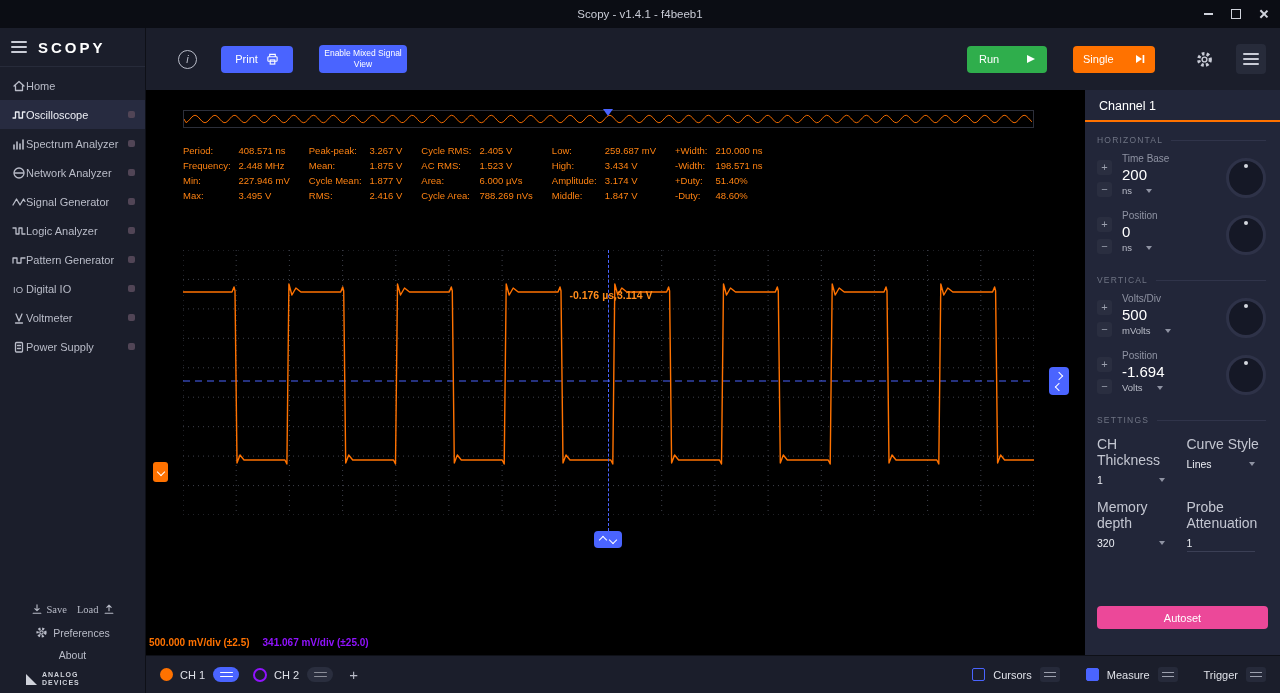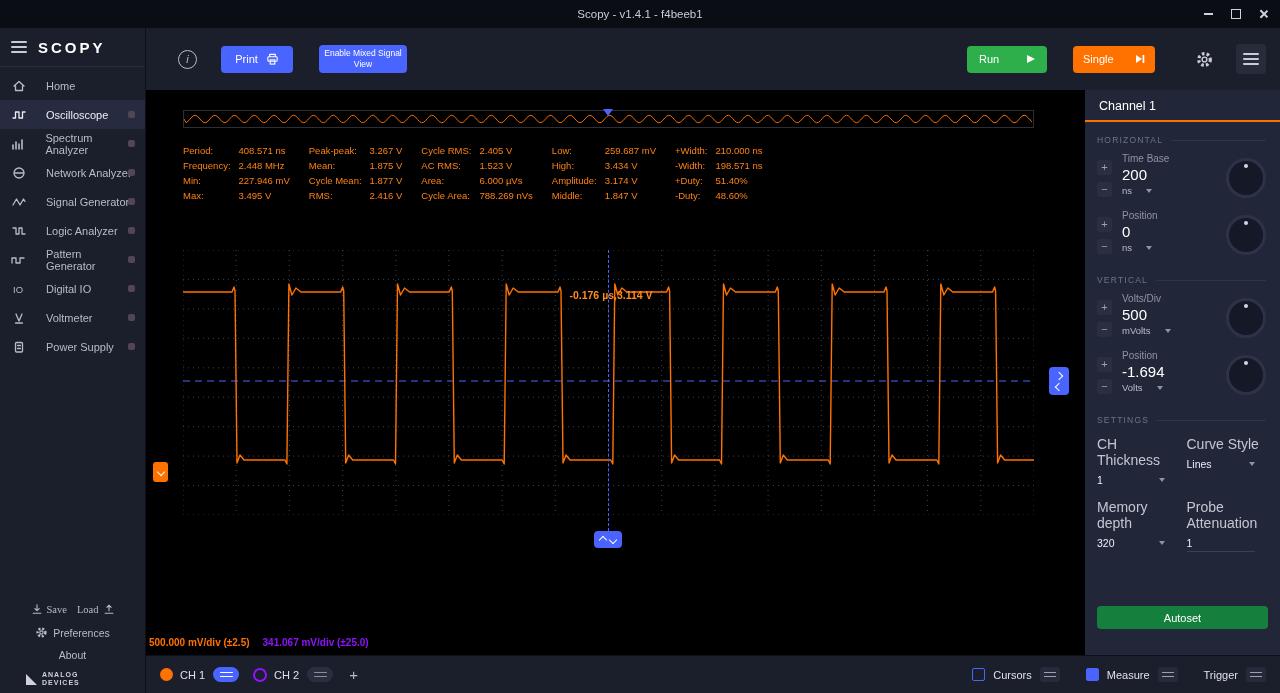--- a/index.html
+++ b/index.html
@@ -17,21 +17,21 @@
   .close-x::before{transform:rotate(45deg);}
   .close-x::after{transform:rotate(-45deg);}
 
   
   .sidebar{position:absolute;left:0;top:28px;width:145px;bottom:0;background:#1b1e2b;border-right:1px solid #0e1017;display:flex;flex-direction:column;}
   .logo-row{height:38px;display:flex;align-items:center;gap:11px;padding:0 11px;border-bottom:1px solid #272b3a;}
   .hamb{display:flex;flex-direction:column;gap:3px;width:16px;cursor:pointer;}
   .hamb i{display:block;height:2px;background:#c9ccd6;border-radius:1px;}
   .logo{color:#ffffff;font-weight:bold;letter-spacing:3px;font-size:15px;}
   .side-items{padding-top:4px;}
-  .side-item{height:29px;display:flex;align-items:center;gap:20px;padding:0 11px;color:#b9bcc8;font-size:11px;position:relative;cursor:pointer;}
+  .side-item{height:29px;display:flex;align-items:center;gap:0;padding:0 11px;color:#b9bcc8;font-size:11px;position:relative;cursor:pointer;}
   .side-item.active{background:#272b40;color:#eceef4;}
   .sicon{width:15px;display:flex;justify-content:center;align-items:center;}
   .led{position:absolute;right:10px;width:7px;height:7px;border-radius:2px;background:#514556;cursor:pointer;}
   .side-footer{margin-top:auto;padding:0 0 6px 0;font-size:10.5px;color:#b9bcc8;}
   .sf-saveload{display:flex;justify-content:center;gap:10px;align-items:center;margin-bottom:11px;font-family:Liberation Serif, serif;}
   .sf-item{display:flex;align-items:center;gap:4px;cursor:pointer;}
   .sf-pref{display:flex;justify-content:center;align-items:center;gap:5px;margin-bottom:10px;cursor:pointer;}
   .sf-about{text-align:center;margin-bottom:10px;cursor:pointer;}
   .brand{display:flex;align-items:center;gap:5px;padding-left:26px;}
   .brand-tri{width:0;height:0;border-bottom:11px solid #cfd2da;border-right:11px solid transparent;}
@@ -111,21 +111,21 @@
   .set-grid{display:grid;grid-template-columns:1fr 1fr;gap:13px 10px;padding:8px 14px 2px 12px;}
   .set-label{font-size:14px;color:#c3c6d1;margin-bottom:6px;}
   .dd{display:flex;align-items:center;justify-content:space-between;width:86%;font-size:10.5px;color:#eceef4;cursor:pointer;}
   .dd.input{border-bottom:1px solid #3b3f55;padding-bottom:2px;}
   .ac-row{display:flex;justify-content:space-between;align-items:center;padding:14px 14px 0 12px;}
   .ac-label{font-size:10px;color:#c3c6d1;line-height:13px;}
   .tgl{display:flex;gap:3px;}
   .tgl span{padding:3px 10px;border-radius:3px;font-size:10px;cursor:pointer;}
   .tgl .on{background:#1b1e2b;color:#8b8e99;}
   .tgl .off{background:#4a64ff;color:#fff;}
-  .autoset{display:block;margin:52px 12px 0;width:calc(100% - 24px);height:23px;background:#15803d;border:none;border-radius:4px;color:#fff;font-size:11px;font-family:inherit;cursor:pointer;}
+  .autoset{display:block;margin:52px 12px 0;width:calc(100% - 24px);height:23px;background:#ec4899;border:none;border-radius:4px;color:#fff;font-size:11px;font-family:inherit;cursor:pointer;}
 
   svg.icon{display:block;}
 </style>
 </head>
 <body>
 
 <div class="app">
 
   <div class="titlebar">
     <div>Scopy - v1.4.1 - f4beeb1</div>

